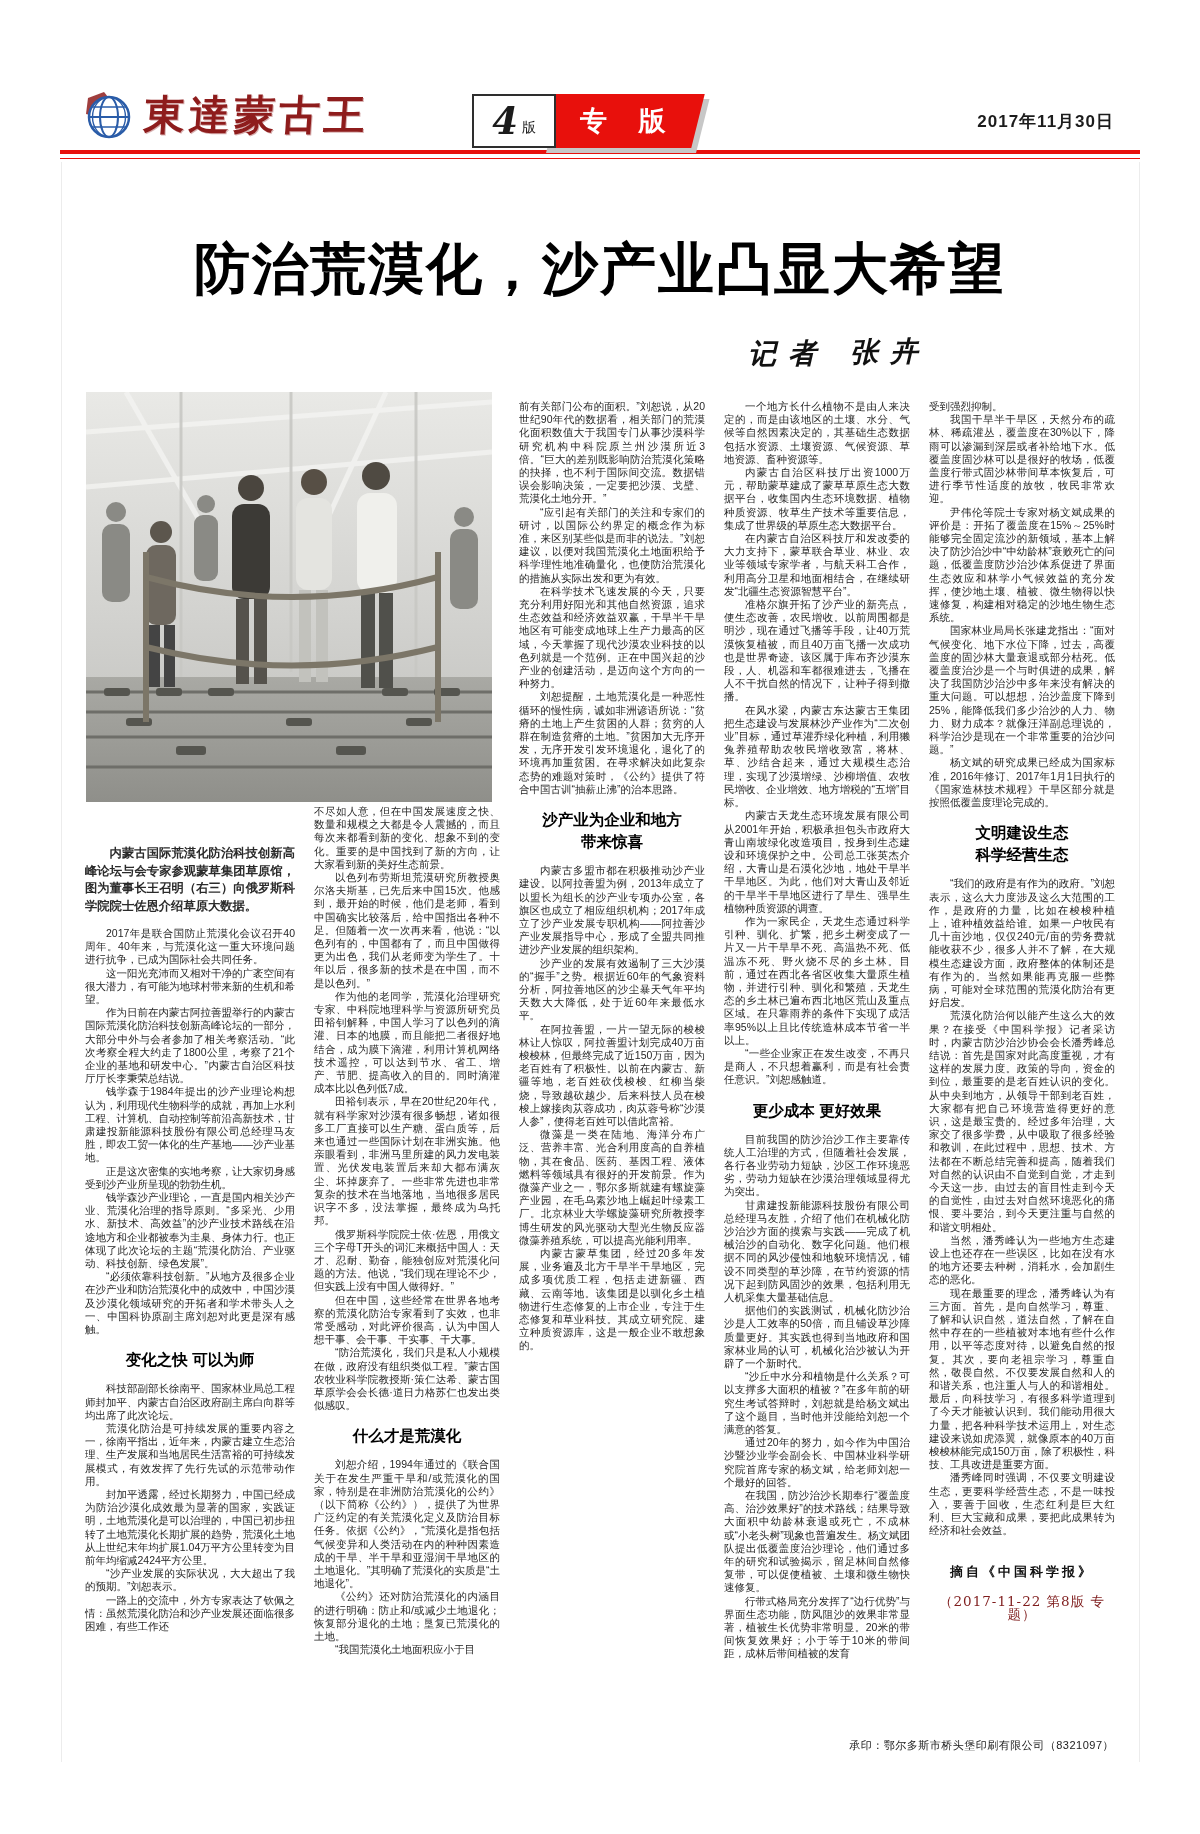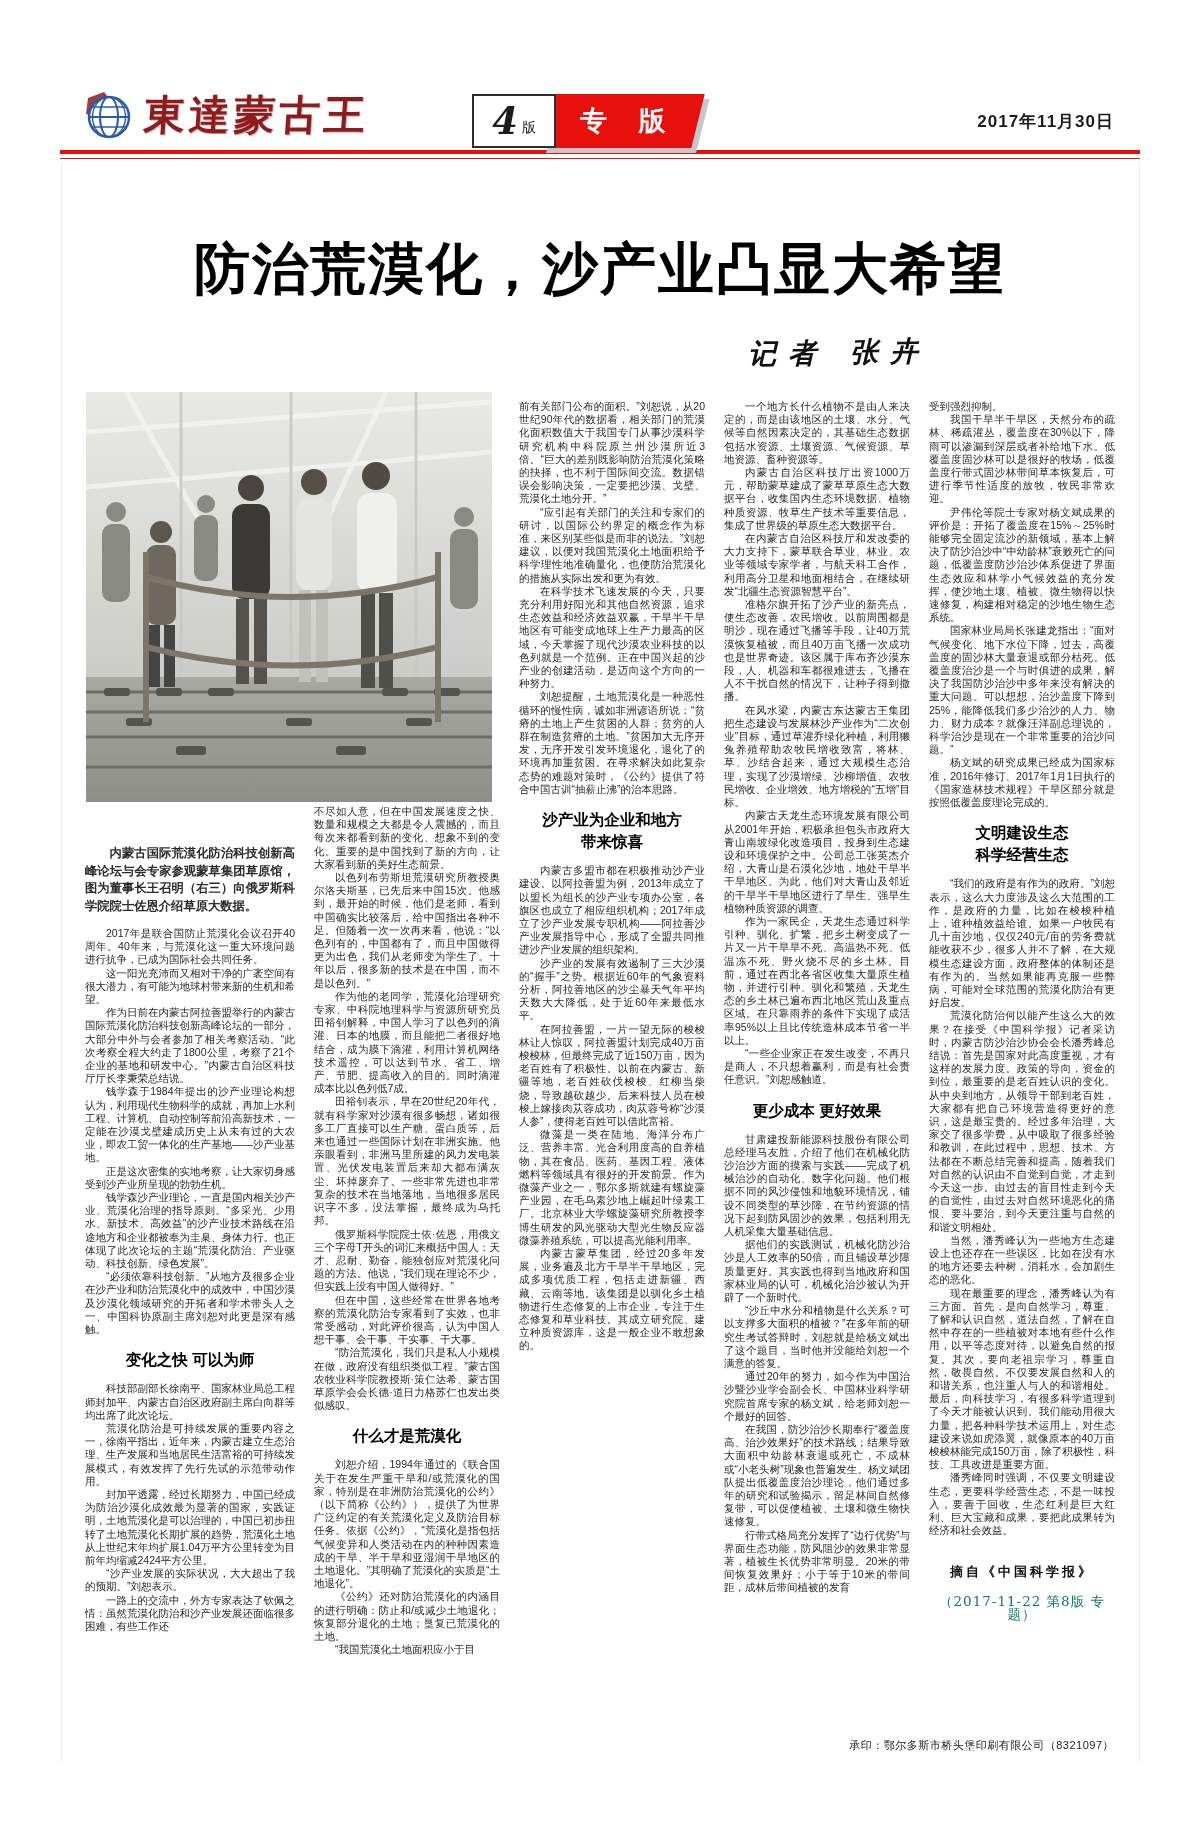--- a/index.html
+++ b/index.html
@@ -44,21 +44,21 @@
   .col.c2{padding-top:405px;box-sizing:border-box;}
   .para{margin:0;text-indent:2em;}
   .para.noind{text-indent:0;}
   .subhead{margin:13px 0 11px;text-align:center;font-size:15.5px;font-weight:bold;line-height:22px;
            color:#000;white-space:pre-line;text-indent:0;}
   .caption{font-family:Liberation Serif, serif;font-size:12.3px;line-height:17.5px;font-weight:600;
            margin:0 0 12px;text-indent:2em;color:#2a2a2a;}
   .src-line{margin:28px 0 3px;text-align:center;font-family:Liberation Serif, serif;font-weight:bold;
             font-size:13px;letter-spacing:3px;text-indent:0;color:#111;}
   .src-date{margin:16px 0 8px;text-align:center;font-family:"DejaVu Serif",serif;font-size:13.5px;
-            letter-spacing:1px;text-indent:0;color:#0f766e;}
+            letter-spacing:1px;text-indent:0;color:#7f1d1d;}
 
   
   .footer-line{position:absolute;right:86px;top:1738px;font-size:11px;letter-spacing:.5px;color:#222;}
 </style>
 </head>
 <body>
 
 <div class="page">
   <div class="edge l"></div>
   <div class="edge r"></div>
@@ -176,21 +176,21 @@
       </g>
     </svg>
   </div>
 
   <div class="columns" id="cols">
       <div class="col c1">
         <p class="caption">内蒙古国际荒漠化防治科技创新高峰论坛与会专家参观蒙草集团草原馆，图为董事长王召明（右三）向俄罗斯科学院院士佐恩介绍草原大数据。</p>
         <p class="para">2017年是联合国防止荒漠化会议召开40周年。40年来，与荒漠化这一重大环境问题进行抗争，已成为国际社会共同任务。</p>
         <p class="para">这一阳光充沛而又相对干净的广袤空间有很大潜力，有可能为地球村带来新的生机和希望。</p>
         <p class="para">作为日前在内蒙古阿拉善盟举行的内蒙古国际荒漠化防治科技创新高峰论坛的一部分，大部分中外与会者参加了相关考察活动。“此次考察全程大约走了1800公里，考察了21个企业的基地和研发中心。”内蒙古自治区科技厅厅长李秉荣总结说。</p>
-        <p class="para">钱学森于1984年提出的沙产业理论构想认为，利用现代生物科学的成就，再加上水利工程、计算机、自动控制等前沿高新技术，一定能在沙漠戈壁建成历史上从未有过的大农业，即农工贸一体化的生产基地——沙产业基地。</p>
+        <p class="para">钱学森于1984年提出的沙产业理论构想认为，利用现代生物科学的成就，再加上水利工程、计算机、自动控制等前沿高新技术，甘肃建投新能源科技股份有限公司总经理马友胜，即农工贸一体化的生产基地——沙产业基地。</p>
         <p class="para">正是这次密集的实地考察，让大家切身感受到沙产业所呈现的勃勃生机。</p>
         <p class="para">钱学森沙产业理论，一直是国内相关沙产业、荒漠化治理的指导原则。“多采光、少用水、新技术、高效益”的沙产业技术路线在沿途地方和企业都被奉为圭臬、身体力行。也正体现了此次论坛的主题“荒漠化防治、产业驱动、科技创新、绿色发展”。</p>
         <p class="para">“必须依靠科技创新。”从地方及很多企业在沙产业和防治荒漠化中的成效中，中国沙漠及沙漠化领域研究的开拓者和学术带头人之一、中国科协原副主席刘恕对此更是深有感触。</p>
         <h3 class="subhead">变化之快 可以为师</h3>
         <p class="para">科技部副部长徐南平、国家林业局总工程师封加平、内蒙古自治区政府副主席白向群等均出席了此次论坛。</p>
         <p class="para">荒漠化防治是可持续发展的重要内容之一，徐南平指出，近年来，内蒙古建立生态治理、生产发展和当地居民生活富裕的可持续发展模式，有效发挥了先行先试的示范带动作用。</p>
         <p class="para">封加平透露，经过长期努力，中国已经成为防治沙漠化成效最为显著的国家，实践证明，土地荒漠化是可以治理的，中国已初步扭转了土地荒漠化长期扩展的趋势，荒漠化土地从上世纪末年均扩展1.04万平方公里转变为目前年均缩减2424平方公里。</p>
         <p class="para">“沙产业发展的实际状况，大大超出了我的预期。”刘恕表示。</p>
         <p class="para">一路上的交流中，外方专家表达了钦佩之情：虽然荒漠化防治和沙产业发展还面临很多困难，有些工作还</p>
       </div>
@@ -223,20 +223,21 @@
       <div class="col c4">
         <p class="para">一个地方长什么植物不是由人来决定的，而是由该地区的土壤、水分、气候等自然因素决定的，其基础生态数据包括水资源、土壤资源、气候资源、草地资源、畜种资源等。</p>
         <p class="para">内蒙古自治区科技厅出资1000万元，帮助蒙草建成了蒙草草原生态大数据平台，收集国内生态环境数据、植物种质资源、牧草生产技术等重要信息，集成了世界级的草原生态大数据平台。</p>
         <p class="para">在内蒙古自治区科技厅和发改委的大力支持下，蒙草联合草业、林业、农业等领域专家学者，与航天科工合作，利用高分卫星和地面相结合，在继续研发“北疆生态资源智慧平台”。</p>
         <p class="para">准格尔旗开拓了沙产业的新亮点，使生态改善，农民增收。以前周围都是明沙，现在通过飞播等手段，让40万荒漠恢复植被，而且40万亩飞播一次成功也是世界奇迹。该区属于库布齐沙漠东段，人、机器和车都很难进去，飞播在人不干扰自然的情况下，让种子得到撒播。</p>
         <p class="para">在风水梁，内蒙古东达蒙古王集团把生态建设与发展林沙产业作为“二次创业”目标，通过草灌乔绿化种植，利用獭兔养殖帮助农牧民增收致富，将林、草、沙结合起来，通过大规模生态治理，实现了沙漠增绿、沙柳增值、农牧民增收、企业增效、地方增税的“五增”目标。</p>
         <p class="para">内蒙古天龙生态环境发展有限公司从2001年开始，积极承担包头市政府大青山南坡绿化改造项目，投身到生态建设和环境保护之中。公司总工张英杰介绍，大青山是石漠化沙地，地处干旱半干旱地区。为此，他们对大青山及邻近的干旱半干旱地区进行了旱生、强旱生植物种质资源的调查。</p>
         <p class="para">作为一家民企，天龙生态通过科学引种、驯化、扩繁，把乡土树变成了一片又一片干旱旱不死、高温热不死、低温冻不死、野火烧不尽的乡土林。目前，通过在西北各省区收集大量原生植物，并进行引种、驯化和繁殖，天龙生态的乡土林已遍布西北地区荒山及重点区域。在只靠雨养的条件下实现了成活率95%以上且比传统造林成本节省一半以上。</p>
         <p class="para">“一些企业家正在发生改变，不再只是商人，不只想着赢利，而是有社会责任意识。”刘恕感触道。</p>
         <h3 class="subhead">更少成本 更好效果</h3>
+        <p class="para">目前我国的防沙治沙工作主要靠传统人工治理的方式，但随着社会发展，各行各业劳动力短缺，沙区工作环境恶劣，劳动力短缺在沙漠治理领域显得尤为突出。</p>
         <p class="para">甘肃建投新能源科技股份有限公司总经理马友胜，介绍了他们在机械化防沙治沙方面的摸索与实践——完成了机械治沙的自动化、数字化问题。他们根据不同的风沙侵蚀和地貌环境情况，铺设不同类型的草沙障，在节约资源的情况下起到防风固沙的效果，包括利用无人机采集大量基础信息。</p>
         <p class="para">据他们的实践测试，机械化防沙治沙是人工效率的50倍，而且铺设草沙障质量更好。其实践也得到当地政府和国家林业局的认可，机械化治沙被认为开辟了一个新时代。</p>
         <p class="para">“沙丘中水分和植物是什么关系？可以支撑多大面积的植被？”在多年前的研究生考试答辩时，刘恕就是给杨文斌出了这个题目，当时他并没能给刘恕一个满意的答复。</p>
         <p class="para">通过20年的努力，如今作为中国治沙暨沙业学会副会长、中国林业科学研究院首席专家的杨文斌，给老师刘恕一个最好的回答。</p>
         <p class="para">在我国，防沙治沙长期奉行“覆盖度高、治沙效果好”的技术路线；结果导致大面积中幼龄林衰退或死亡，不成林或“小老头树”现象也普遍发生。杨文斌团队提出低覆盖度治沙理论，他们通过多年的研究和试验揭示，留足林间自然修复带，可以促使植被、土壤和微生物快速修复。</p>
         <p class="para">行带式格局充分发挥了“边行优势”与界面生态功能，防风阻沙的效果非常显著，植被生长优势非常明显。20米的带间恢复效果好；小于等于10米的带间距，成林后带间植被的发育</p>
       </div>
       <div class="col c5">
         <p class="para noind">受到强烈抑制。</p>
         <p class="para">我国干旱半干旱区，天然分布的疏林、稀疏灌丛，覆盖度在30%以下，降雨可以渗漏到深层或者补给地下水。低覆盖度固沙林可以是很好的牧场，低覆盖度行带式固沙林带间草本恢复后，可进行季节性适度的放牧，牧民非常欢迎。</p>

